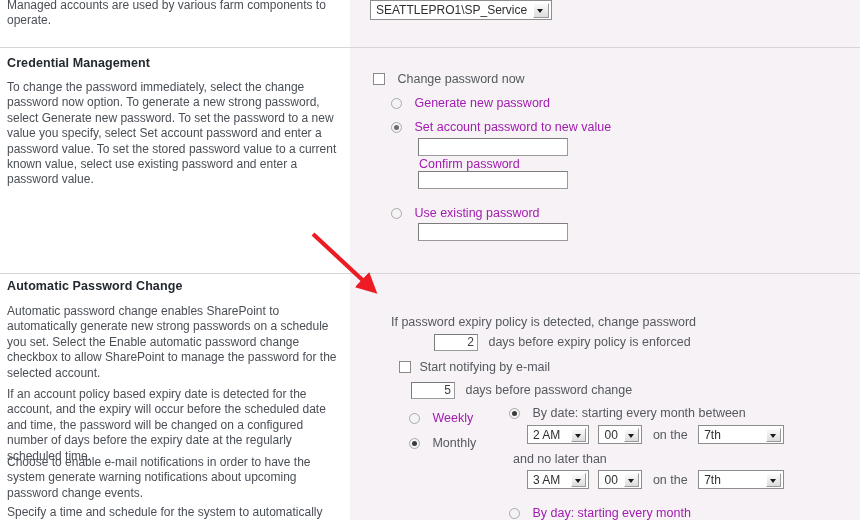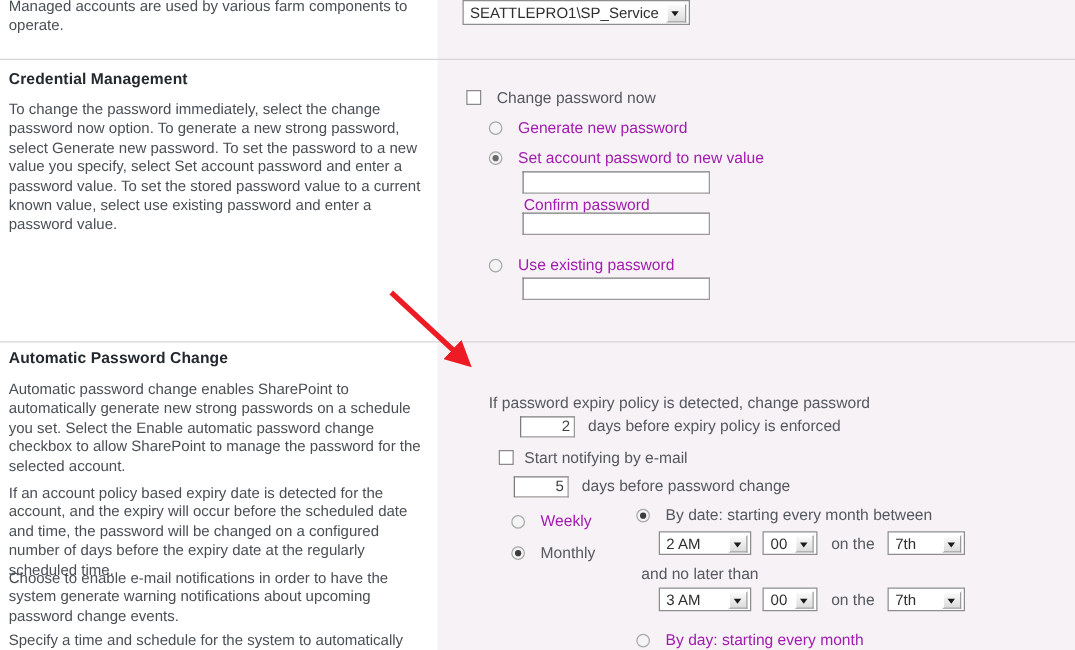--- a/index.html
+++ b/index.html
@@ -132,23 +132,23 @@
   }
   .sel .arrowbox::after {
     content: "";
     position: absolute; left: 3px; top: 5px;
     border-left: 3.5px solid transparent;
     border-right: 3.5px solid transparent;
     border-top: 4px solid #1a1a1a;
   }
   .sel.acct { padding-right: 24px; height: 20px; line-height: 19px; }
   .sel.acct .arrowbox { width: 16px; height: 15px; }
-  .sel.time { width: 74px; }
+  .sel.time { width: 62px; }
   .sel.min  { width: 44px; }
-  .sel.day  { width: 62px; }
+  .sel.day  { width: 86px; }
 
   
   .arrow-svg {
     position: absolute; left: 295px; top: 225px;
     width: 100px; height: 80px;
     pointer-events: none;
   }
 </style>
 </head>
 <body>
@@ -209,21 +209,21 @@
     <span class="lbl dim" style="margin-left:8px;">Use existing password</span>
   </div>
 
   <div class="rc" style="left:418px; top:222px;">
     <input class="tinput pw" type="password" value="" style="">
   </div>
 
 
   <div class="rc lbl dk" style="left:391px; top:315px;">If password expiry policy is detected, change password</div>
 
-  <div class="rc" style="left:416px; top:332px;">
+  <div class="rc" style="left:434px; top:332px;">
     <input class="tinput num" type="text" value="2" style="">
     <span class="lbl dk" style="margin-left:6px;">days before expiry policy is enforced</span>
   </div>
 
   <div class="rc" style="left:399px; top:357px;">
     <span class="cbx"></span>
     <span class="lbl dk" style="margin-left:4px;">Start notifying by e-mail</span>
   </div>
 
   <div class="rc" style="left:411px; top:380px;">

